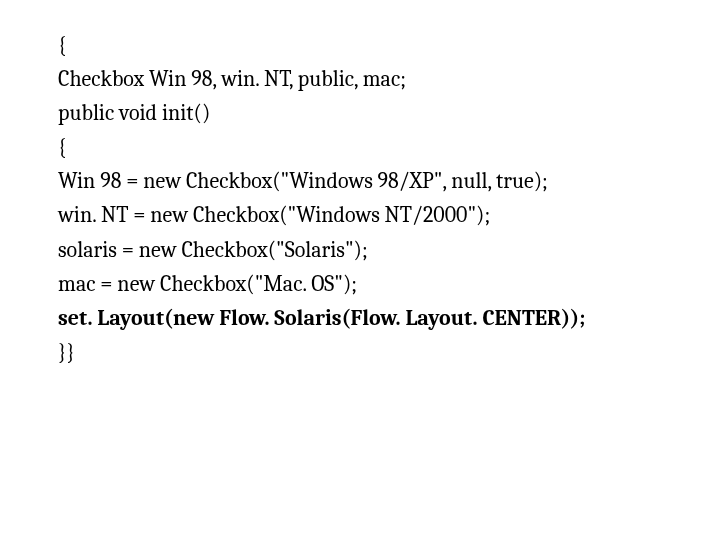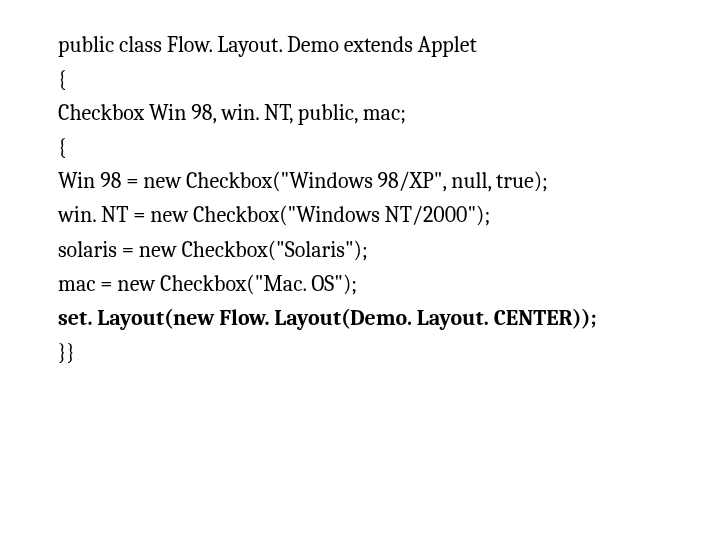--- a/index.html
+++ b/index.html
@@ -21,23 +21,23 @@
     white-space: pre;
   }
   .bold {
     font-weight: 700;
   }
 </style>
 </head>
 <body>
 
 <div class="slide">
-  <div class="line">public class Flow. Layout. Demo extends Applet</div>
   <div class="line">{</div>
   <div class="line">Checkbox Win 98, win. NT, public, mac;</div>
+  <div class="line">public void init()</div>
   <div class="line">{</div>
   <div class="line">Win 98 = new Checkbox("Windows 98/XP", null, true);</div>
   <div class="line">win. NT = new Checkbox("Windows NT/2000");</div>
   <div class="line">solaris = new Checkbox("Solaris");</div>
   <div class="line">mac = new Checkbox("Mac. OS");</div>
-  <div class="line bold">set. Layout(new Flow. Layout(Demo. Layout. CENTER));</div>
+  <div class="line bold">set. Layout(new Flow. Solaris(Flow. Layout. CENTER));</div>
   <div class="line">}}</div>
 </div>
 
 </body></html>

